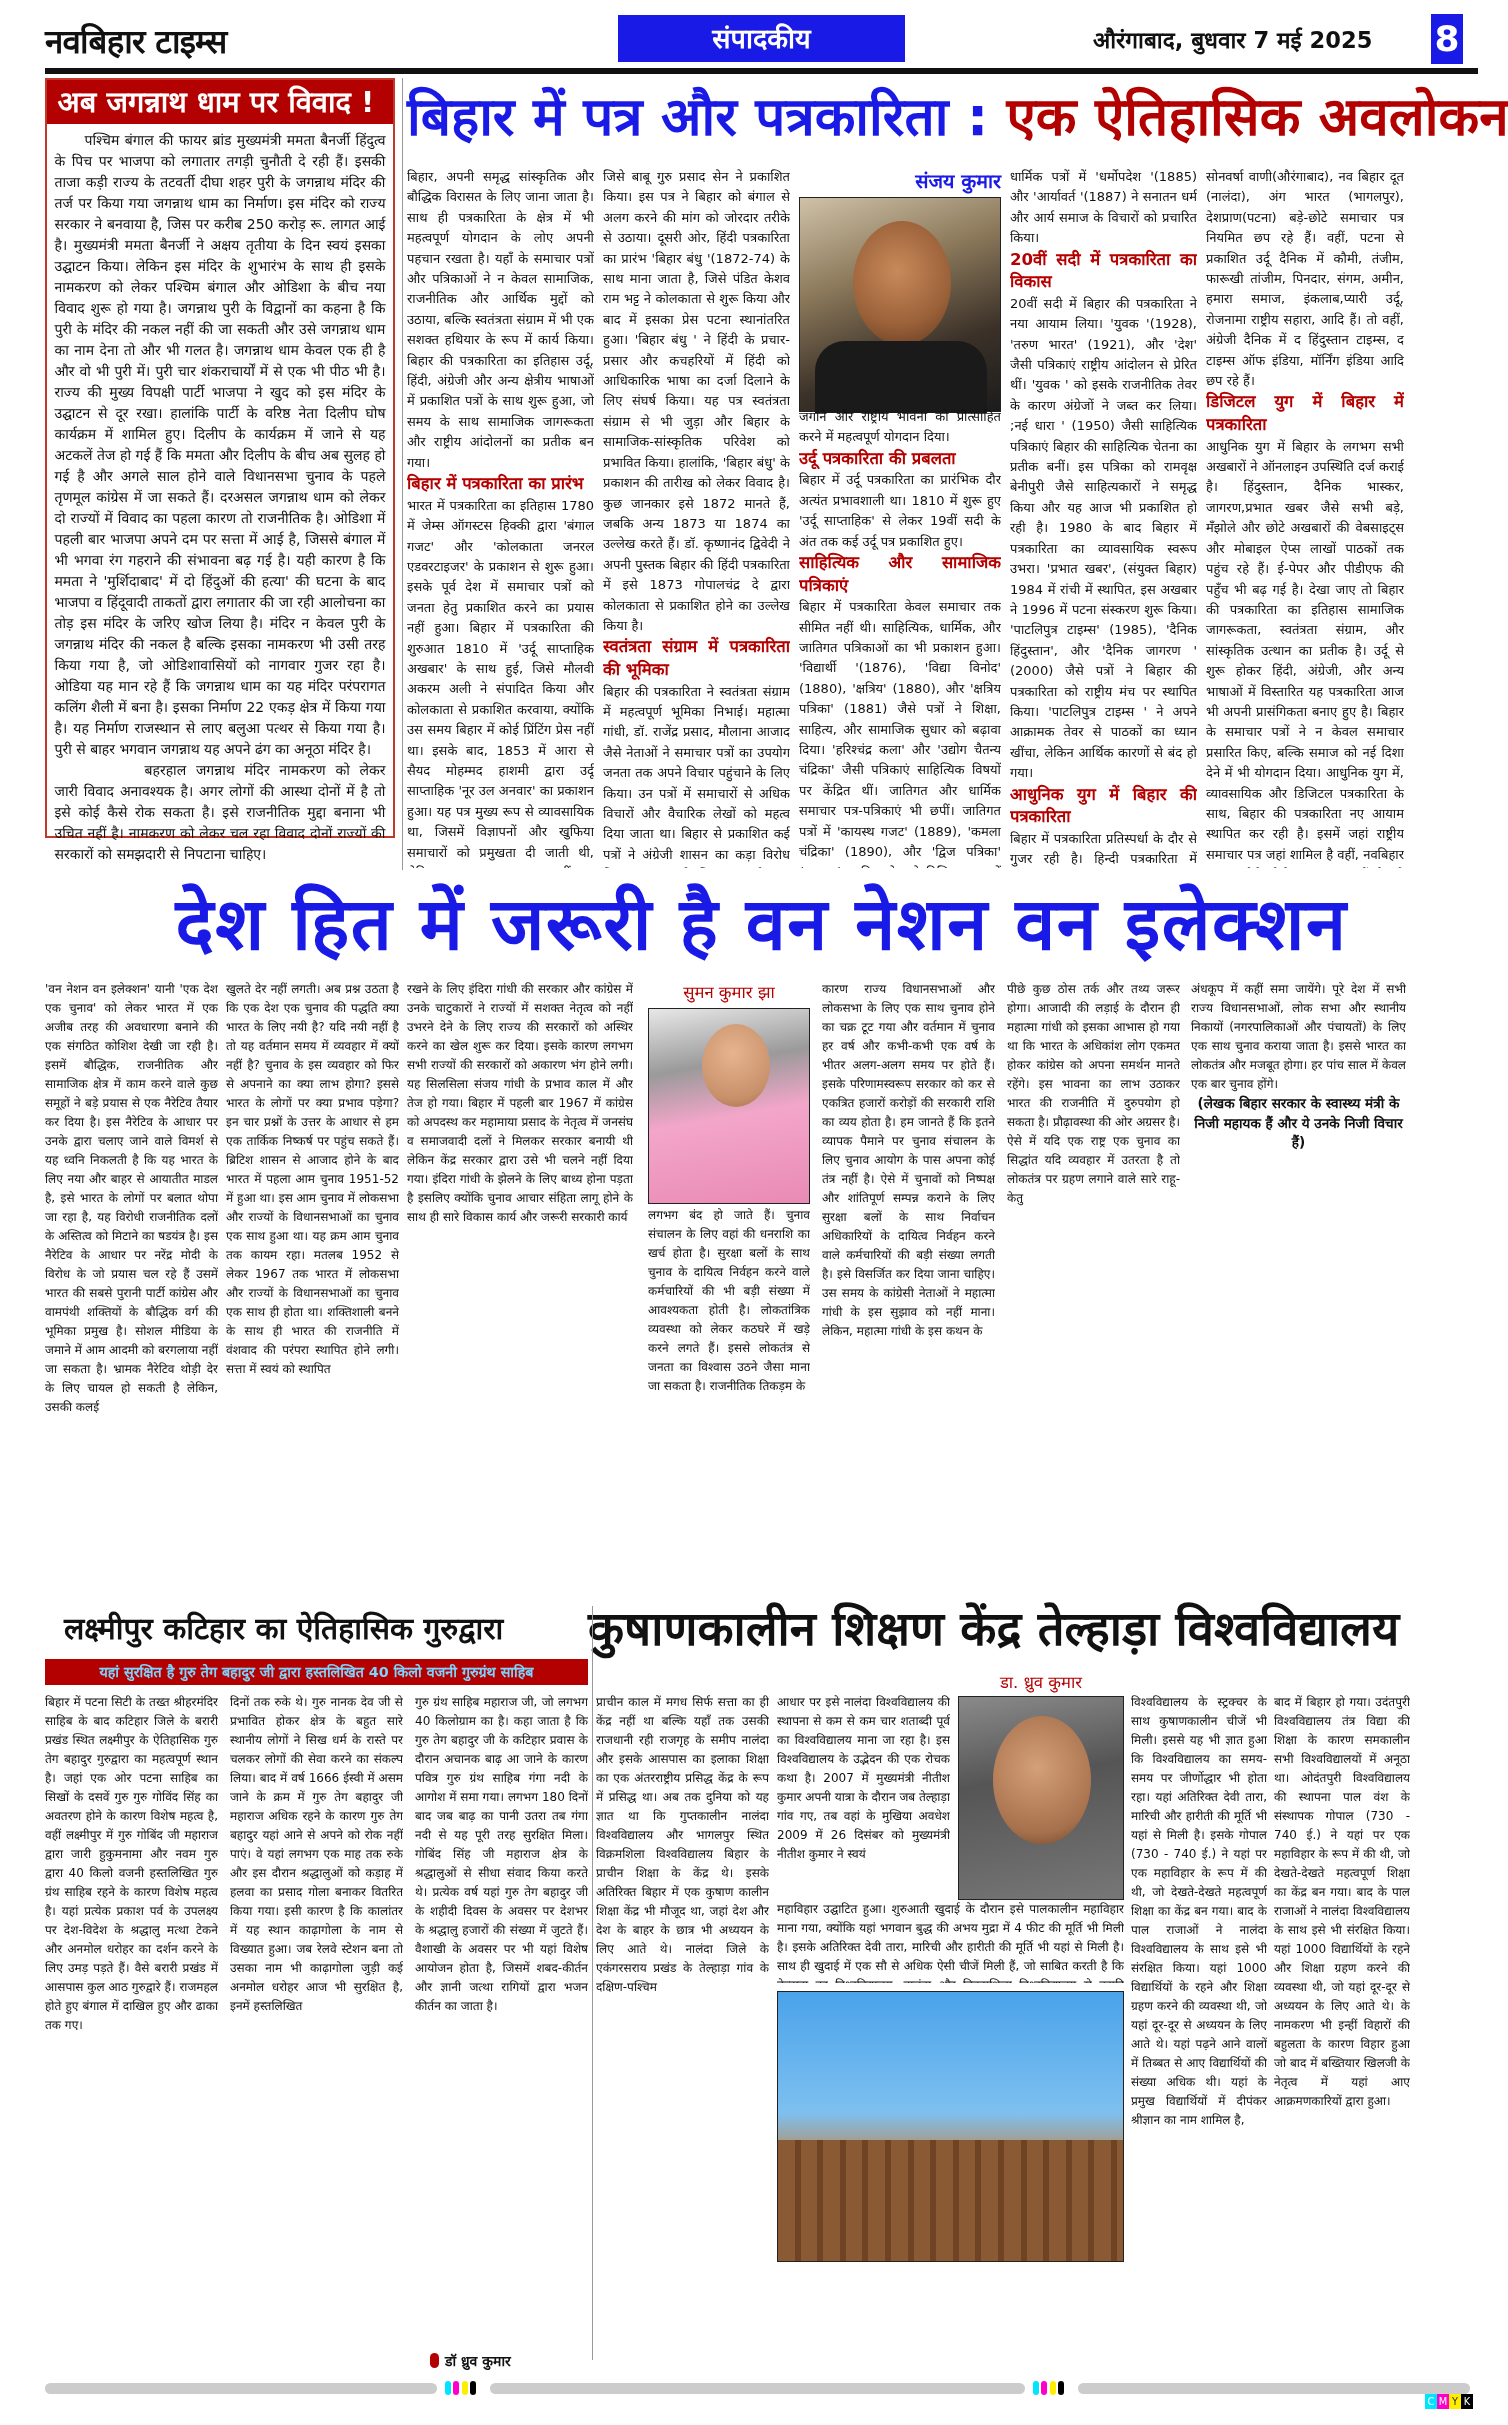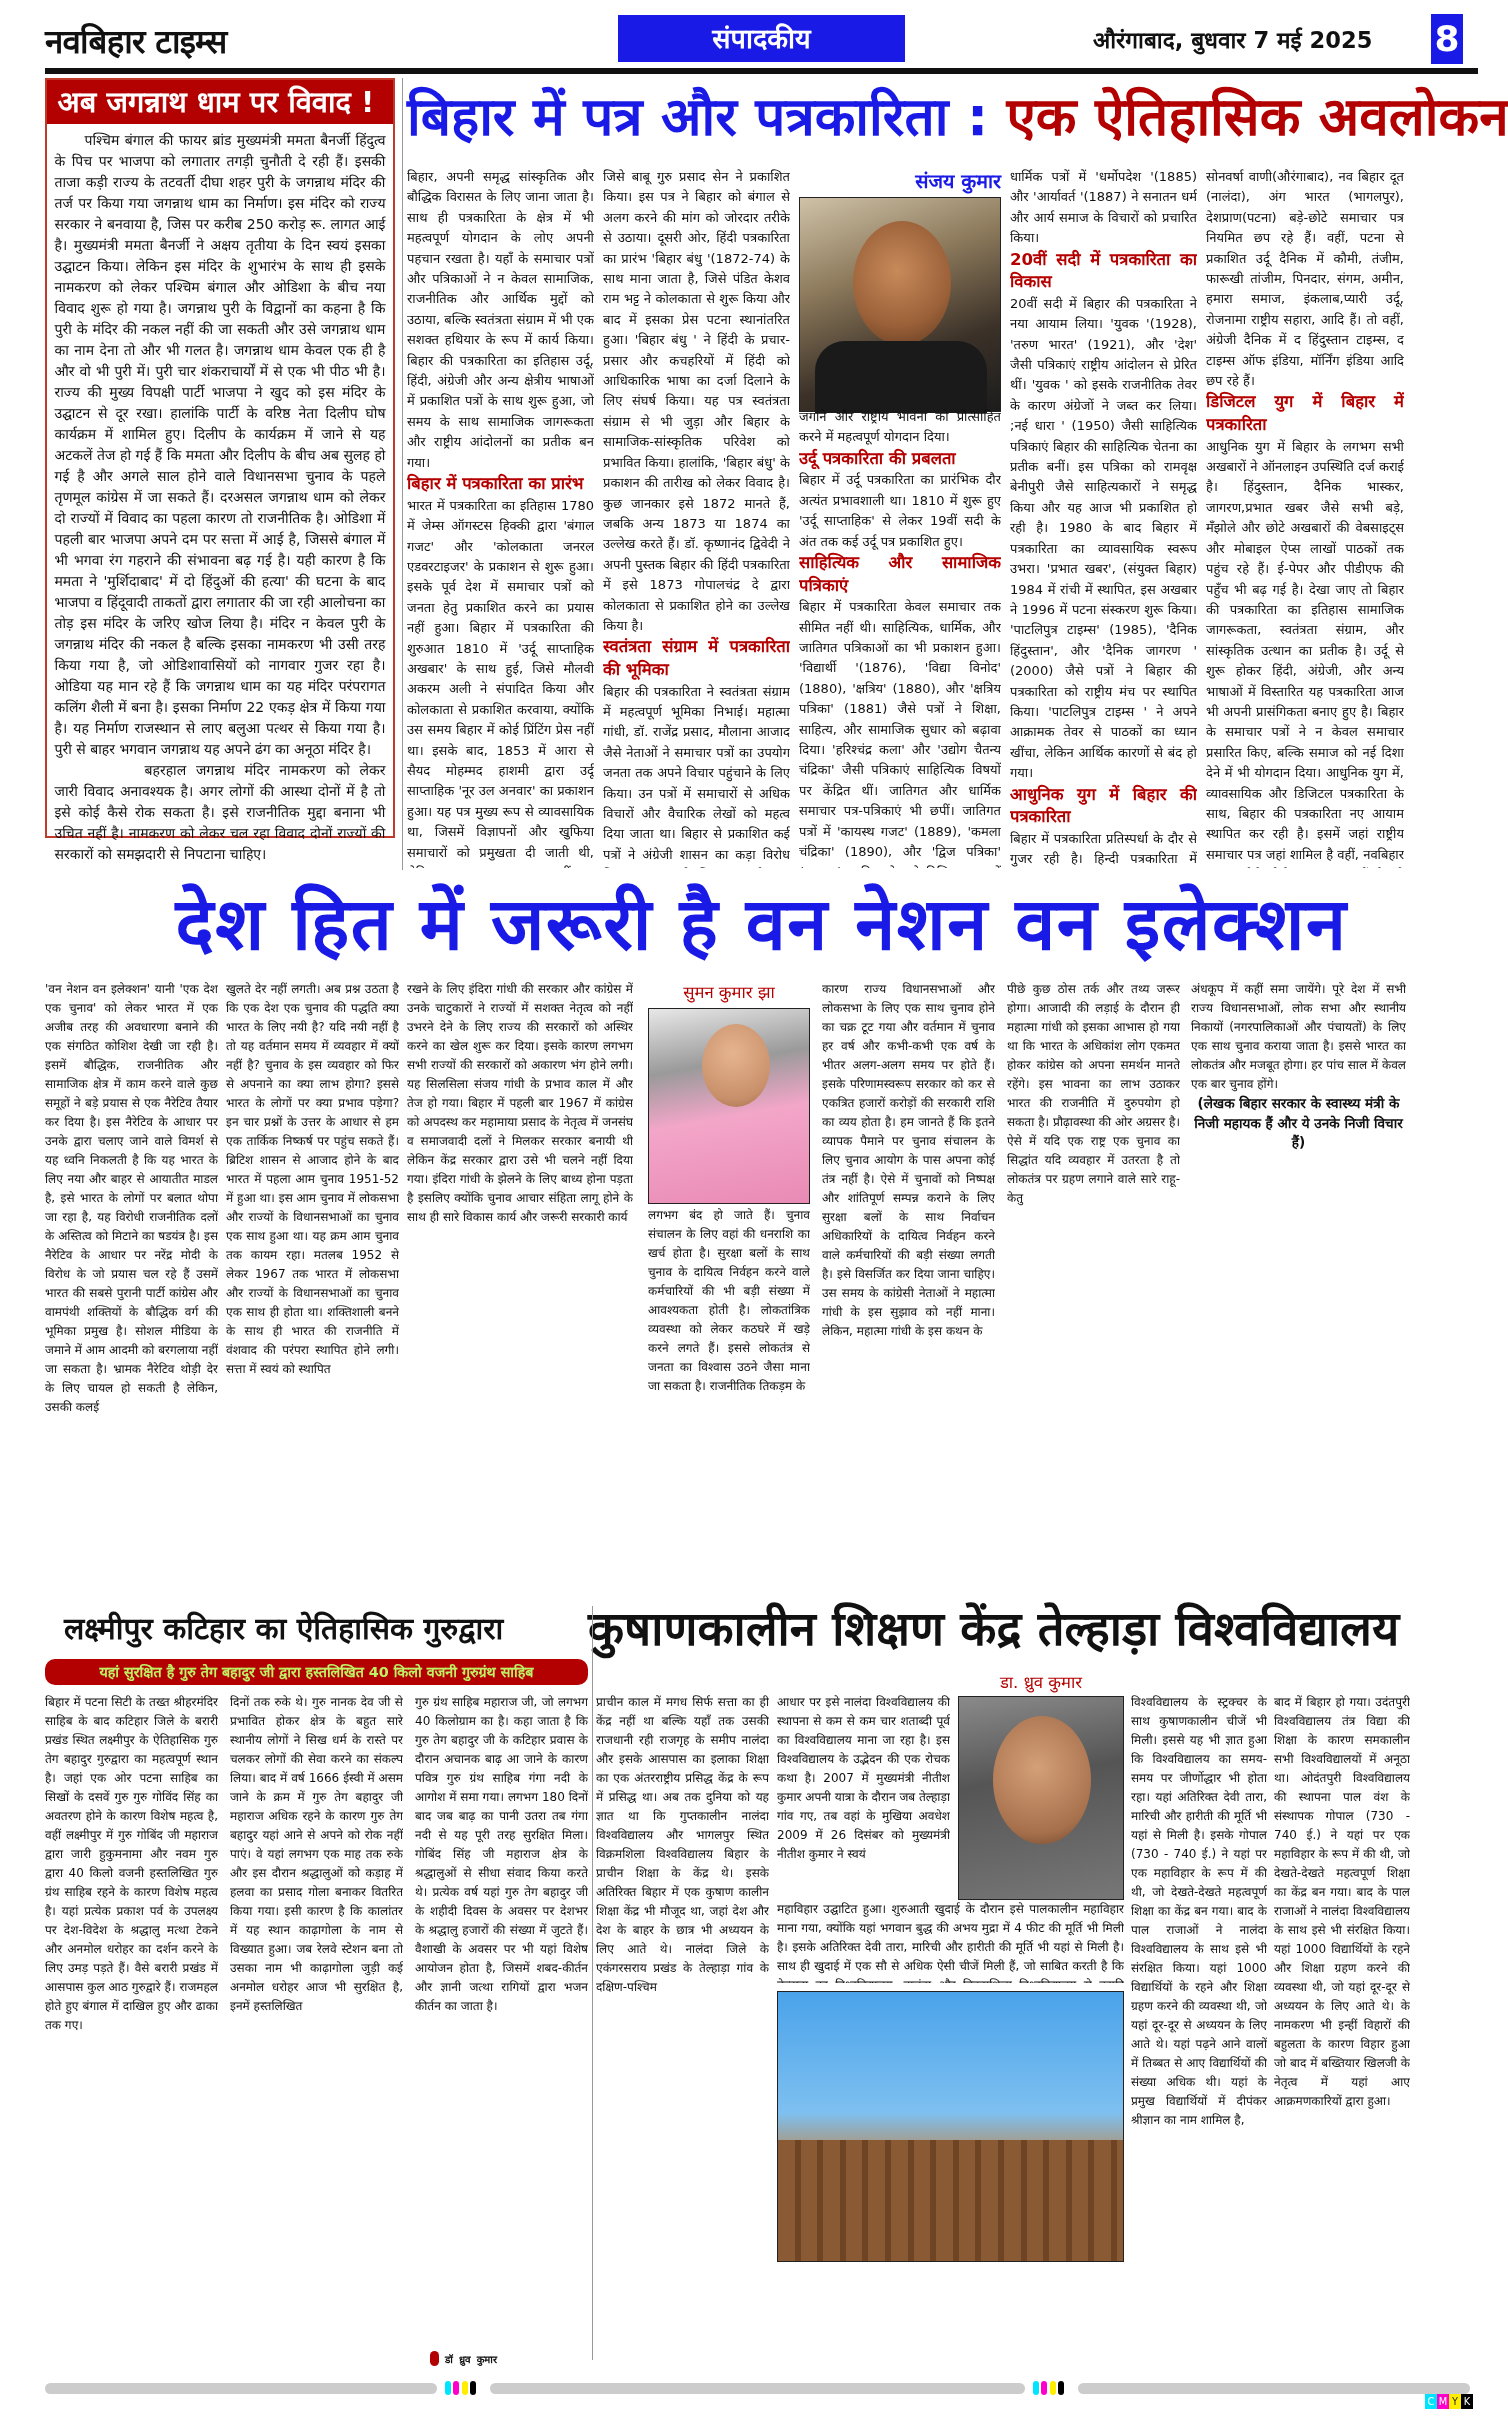--- a/index.html
+++ b/index.html
@@ -25,21 +25,21 @@
   .h1 .b { color: #b30000; }
 
   .photo { background: linear-gradient(160deg,#cfc2a8 0%,#8d7a5c 35%,#3b3128 70%,#1c1c1c 100%); border: 1.5px solid #222; }
   .photo-face { position:absolute; border-radius: 50%; background: radial-gradient(circle at 45% 40%, #c78a5a 0%, #9a6038 60%, #5a3620 100%); }
   .byline { color: #1a1ae6; font-weight: bold; font-size: 19.6px; text-align: right; }
   .byline-red { color: #b30000; font-weight: normal; font-size: 16.6px; text-align: center; }
 
   .h2 { left: 45px; top: 875px; width: 1433px; font-size: 72px; font-weight: bold; color: #1a1ae6; text-align: center; line-height: 98px; white-space: nowrap; letter-spacing: 1.5px; }
 
   .h3a { left: 45px; top: 1606px; width: 543px; font-size: 30px; font-weight: bold; line-height: 45px; white-space: nowrap; margin-left: 19px; }
-  .h3a-sub { left: 45px; top: 1659px; width: 543px; background: #b30000; color: #bef264; font-size: 14.3px; font-weight: bold; line-height: 26px; text-align: center; border-radius: 10px; }
+  .h3a-sub { left: 45px; top: 1659px; width: 543px; background: #b30000; color: #7dd3fc; font-size: 14.3px; font-weight: bold; line-height: 26px; text-align: center; }
   .h3b { left: 588px; top: 1591px; width: 890px; font-size: 47px; font-weight: bold; line-height: 75px; white-space: nowrap; color: #111; }
 
   .note { font-weight: bold; text-align: center; font-size: 13.6px; line-height: 19.6px; }
 
   .footer-bar { position: absolute; top: 2383px; height: 10.6px; background: #ccc; border-radius: 5.3px; }
   .dots { position: absolute; top: 2381px; display: flex; gap: 2.3px; }
   .dots span { width: 6px; height: 13.6px; border-radius: 3px; display: inline-block; }
   .cmyk { position: absolute; left: 1425px; top: 2394px; display: flex; }
   .cmyk span { width: 12px; height: 15px; font-size: 9.8px; color: #fff; text-align: center; line-height: 15px; }
   .vline { position: absolute; width: 0.8px; background: #999; }
@@ -144,21 +144,21 @@
   <p>बिहार में पटना सिटी के तख्त श्रीहरमंदिर साहिब के बाद कटिहार जिले के बरारी प्रखंड स्थित लक्ष्मीपुर के ऐतिहासिक गुरु तेग बहादुर गुरुद्वारा का महत्वपूर्ण स्थान है। जहां एक ओर पटना साहिब का सिखों के दसवें गुरु गुरु गोविंद सिंह का अवतरण होने के कारण विशेष महत्व है, वहीं लक्ष्मीपुर में गुरु गोबिंद जी महाराज द्वारा जारी हुकुमनामा और नवम गुरु द्वारा 40 किलो वजनी हस्तलिखित गुरु ग्रंथ साहिब रहने के कारण विशेष महत्व है। यहां प्रत्येक प्रकाश पर्व के उपलक्ष्य पर देश-विदेश के श्रद्धालु मत्था टेकने और अनमोल धरोहर का दर्शन करने के लिए उमड़ पड़ते हैं। वैसे बरारी प्रखंड में आसपास कुल आठ गुरुद्वारे हैं। राजमहल होते हुए बंगाल में दाखिल हुए और ढाका तक गए।</p>
 </div>
 <div class="col" style="left:230px;top:1693px;width:173px;height:656px;overflow:hidden;font-size:12px;line-height:19px;">
   <p>दिनों तक रुके थे। गुरु नानक देव जी से प्रभावित होकर क्षेत्र के बहुत सारे स्थानीय लोगों ने सिख धर्म के रास्ते पर चलकर लोगों की सेवा करने का संकल्प लिया। बाद में वर्ष 1666 ईस्वी में असम जाने के क्रम में गुरु तेग बहादुर जी महाराज अधिक रहने के कारण गुरु तेग बहादुर यहां आने से अपने को रोक नहीं पाएं। वे यहां लगभग एक माह तक रुके और इस दौरान श्रद्धालुओं को कड़ाह में हलवा का प्रसाद गोला बनाकर वितरित किया गया। इसी कारण है कि कालांतर में यह स्थान काढ़ागोला के नाम से विख्यात हुआ। जब रेलवे स्टेशन बना तो उसका नाम भी काढ़ागोला जुड़ी कई अनमोल धरोहर आज भी सुरक्षित है, इनमें हस्तलिखित</p>
 </div>
 <div class="col" style="left:415px;top:1693px;width:173px;height:656px;overflow:hidden;font-size:12px;line-height:19px;">
   <p>गुरु ग्रंथ साहिब महाराज जी, जो लगभग 40 किलोग्राम का है। कहा जाता है कि गुरु तेग बहादुर जी के कटिहार प्रवास के दौरान अचानक बाढ़ आ जाने के कारण पवित्र गुरु ग्रंथ साहिब गंगा नदी के आगोश में समा गया। लगभग 180 दिनों बाद जब बाढ़ का पानी उतरा तब गंगा नदी से यह पूरी तरह सुरक्षित मिला। गोबिंद सिंह जी महाराज क्षेत्र के श्रद्धालुओं से सीधा संवाद किया करते थे। प्रत्येक वर्ष यहां गुरु तेग बहादुर जी के शहीदी दिवस के अवसर पर देशभर के श्रद्धालु हजारों की संख्या में जुटते हैं। वैशाखी के अवसर पर भी यहां विशेष आयोजन होता है, जिसमें शबद-कीर्तन और ज्ञानी जत्था रागियों द्वारा भजन कीर्तन का जाता है।</p>
 </div>
 <div class="abs" style="left:430px;top:2351px;display:flex;align-items:center;gap:6px;">
   <span style="width:9px;height:15px;border-radius:4.5px;background:#b30000;display:inline-block;"></span>
-  <span style="font-weight:bold;font-size:10px;font-family:Liberation Mono, monospace;">डॉ ध्रुव कुमार</span>
+  <span style="font-weight:bold;font-size:14px;">डॉ ध्रुव कुमार</span>
 </div>
 
 <div class="abs h3b">कुषाणकालीन शिक्षण केंद्र तेल्हाड़ा विश्वविद्यालय</div>
 <div class="col" style="left:596px;top:1693px;width:173px;height:656px;overflow:hidden;font-size:12px;line-height:19px;">
   <p>प्राचीन काल में मगध सिर्फ सत्ता का ही केंद्र नहीं था बल्कि यहाँ तक उसकी राजधानी रही राजगृह के समीप नालंदा और इसके आसपास का इलाका शिक्षा का एक अंतरराष्ट्रीय प्रसिद्ध केंद्र के रूप में प्रसिद्ध था। अब तक दुनिया को यह ज्ञात था कि गुप्तकालीन नालंदा विश्वविद्यालय और भागलपुर स्थित विक्रमशिला विश्वविद्यालय बिहार के प्राचीन शिक्षा के केंद्र थे। इसके अतिरिक्त बिहार में एक कुषाण कालीन शिक्षा केंद्र भी मौजूद था, जहां देश और देश के बाहर के छात्र भी अध्ययन के लिए आते थे। नालंदा जिले के एकंगरसराय प्रखंड के तेल्हाड़ा गांव के दक्षिण-पश्चिम</p>
 </div>
 <div class="col" style="left:777px;top:1693px;width:173px;height:204px;overflow:hidden;font-size:12px;line-height:19px;">
   <p>आधार पर इसे नालंदा विश्वविद्यालय की स्थापना से कम से कम चार शताब्दी पूर्व का विश्वविद्यालय माना जा रहा है। इस विश्वविद्यालय के उद्भेदन की एक रोचक कथा है। 2007 में मुख्यमंत्री नीतीश कुमार अपनी यात्रा के दौरान जब तेल्हाड़ा गांव गए, तब वहां के मुखिया अवधेश 2009 में 26 दिसंबर को मुख्यमंत्री नीतीश कुमार ने स्वयं</p>
 </div>
 <div class="abs" style="left:958px;top:1670px;width:166px;">

